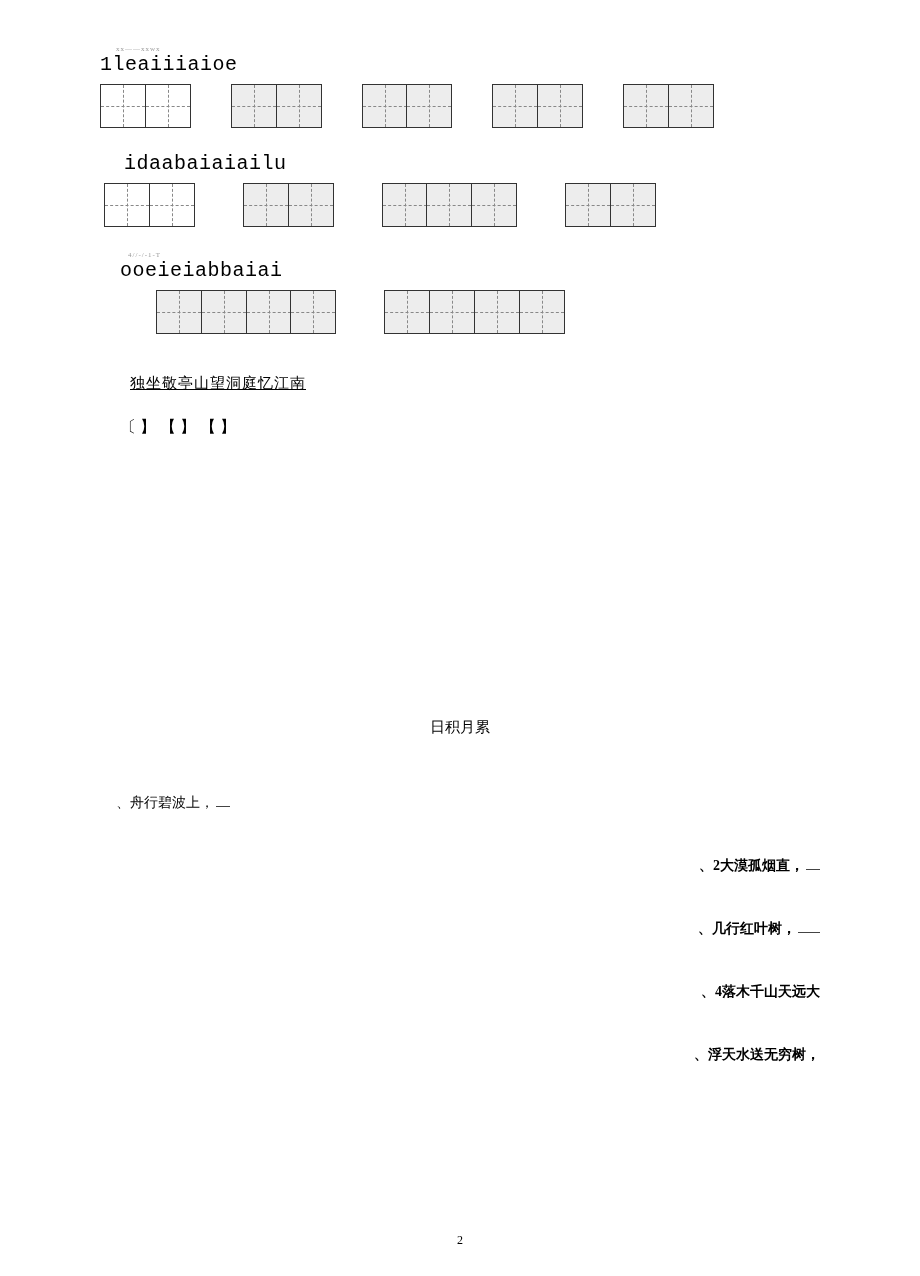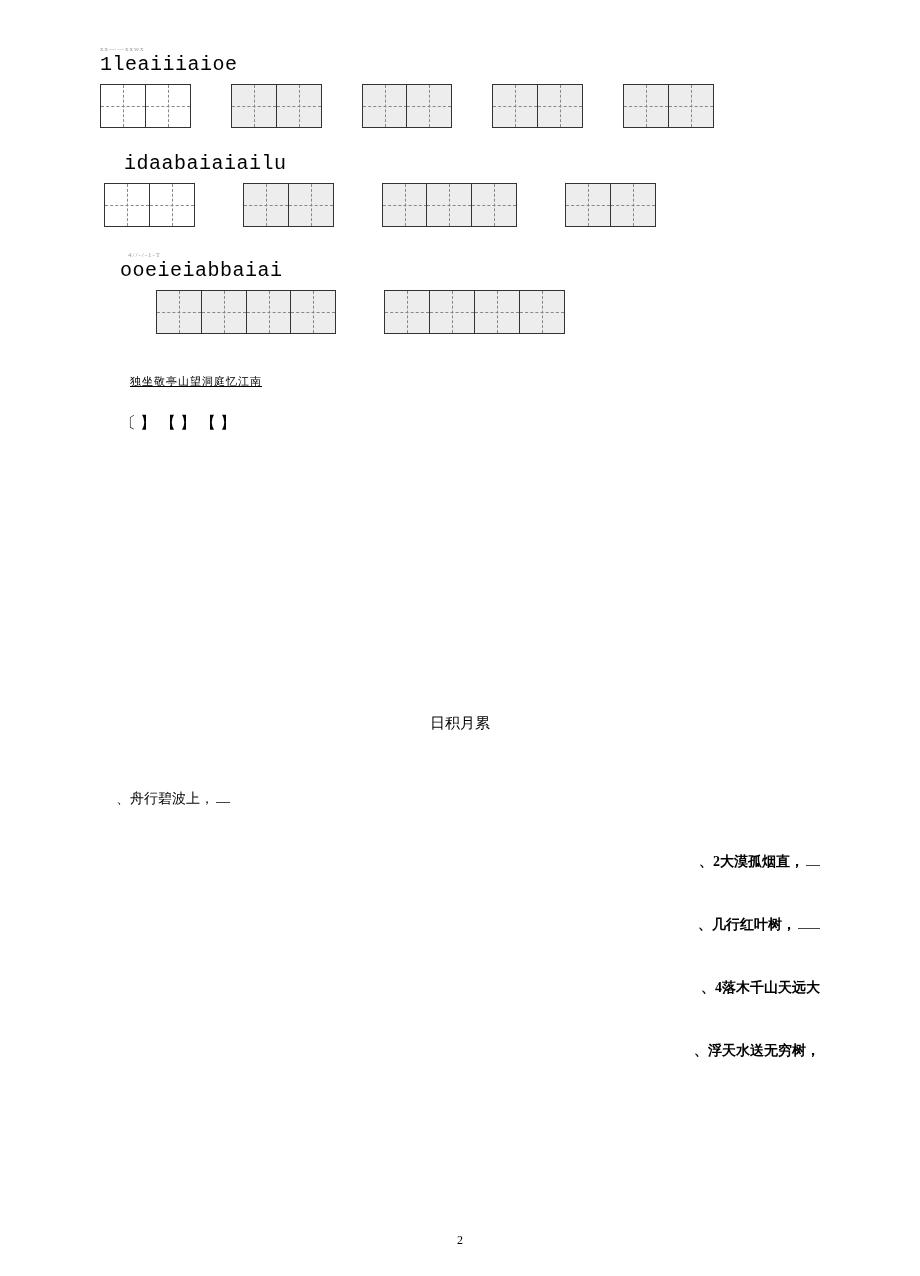--- a/index.html
+++ b/index.html
@@ -8,21 +8,21 @@
       height: 1276px;
       background: #fff;
       font-family: "SimSun", "Microsoft YaHei", serif;
       position: relative;
       padding: 45px 100px 40px 100px;
     }
     .tiny-label {
       font-size: 7px;
       color: #999;
       letter-spacing: 1px;
-      margin-left: 0px;
+      margin-left: 16px;
     }
     .pinyin-line {
       font-family: "Courier New", monospace;
       font-size: 20px;
       letter-spacing: 0.5px;
       margin-bottom: 8px;
     }
     .box-row {
       display: flex;
       gap: 40px;
@@ -48,21 +48,21 @@
       border-top: 1px dashed #888;
     }
     .cell::after {
       content: '';
       position: absolute;
       top: 0; bottom: 0; left: 50%;
       border-left: 1px dashed #888;
     }
     .shaded { background: #ededed; }
     .underline-title {
-      font-size: 11px;
+      font-size: 15px;
       text-decoration: underline;
       margin: 40px 0 24px 30px;
       letter-spacing: 1px;
     }
     .brackets {
       font-size: 16px;
       margin-left: 20px;
       letter-spacing: 4px;
     }
     .section-title {

